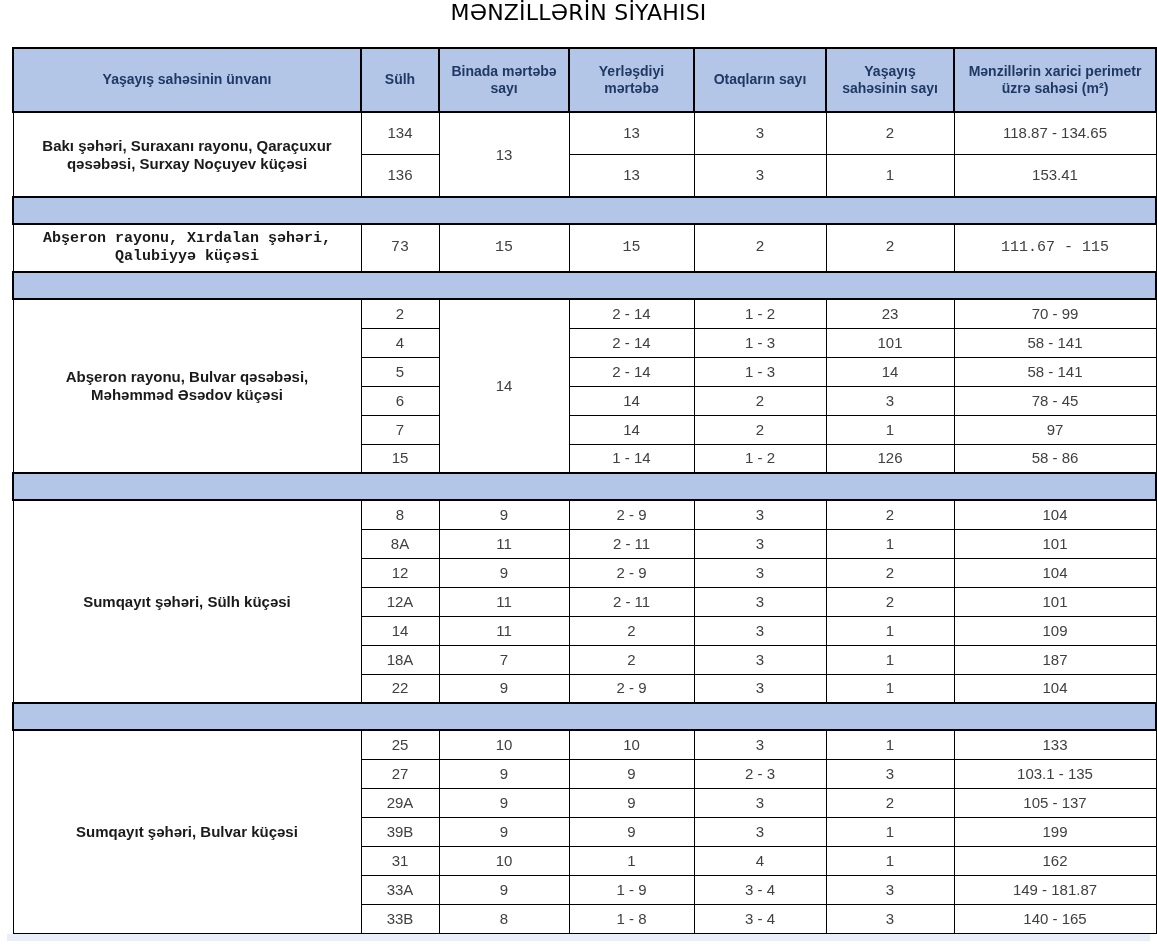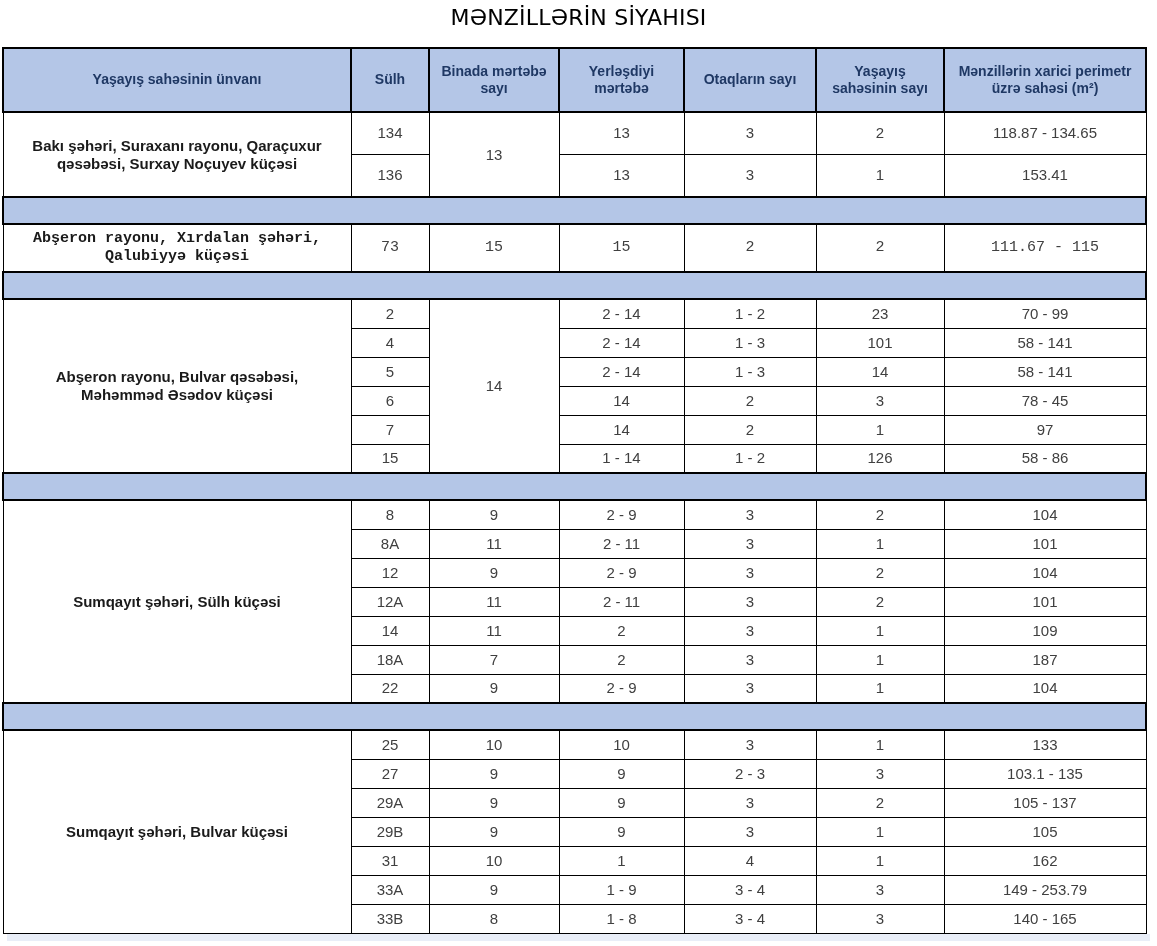--- a/index.html
+++ b/index.html
@@ -6,31 +6,30 @@
   html, body {
     margin: 0; padding: 0;
     width: 1157px; height: 946px;
     background: #ffffff;
     font-family: "Liberation Sans", sans-serif;
     overflow: hidden;
   }
   .title {
     height: 47px;
     text-align: center;
-    padding-top: 5px;
     font-size: 22px;
     color: #000000;
     font-family: "DejaVu Sans", "Liberation Sans", sans-serif;
     letter-spacing: 0.2px;
   }
   table.apartments {
     border-collapse: collapse;
     table-layout: fixed;
     width: 1143px;
-    margin: 0 2px;
+    margin: 0 12px;
   }
   th, td {
     border: 1px solid #000000;
     text-align: center;
     vertical-align: middle;
     overflow: hidden;
   }
   thead th {
     background: #b4c6e7;
     color: #1f3864;
@@ -257,42 +256,42 @@
     </tr>
     <tr class="r29">
       <td>29A</td>
       <td>9</td>
       <td>9</td>
       <td>3</td>
       <td>2</td>
       <td>105 - 137</td>
     </tr>
     <tr class="r29">
-      <td>29B</td>
-      <td>9</td>
-      <td>9</td>
-      <td>3</td>
-      <td>1</td>
-      <td>105</td>
+      <td>39B</td>
+      <td>9</td>
+      <td>9</td>
+      <td>3</td>
+      <td>1</td>
+      <td>199</td>
     </tr>
     <tr class="r29">
       <td>31</td>
       <td>10</td>
       <td>1</td>
       <td>4</td>
       <td>1</td>
       <td>162</td>
     </tr>
     <tr class="r29">
       <td>33A</td>
       <td>9</td>
       <td>1 - 9</td>
       <td>3 - 4</td>
       <td>3</td>
-      <td>149 - 253.79</td>
+      <td>149 - 181.87</td>
     </tr>
     <tr class="r29">
       <td>33B</td>
       <td>8</td>
       <td>1 - 8</td>
       <td>3 - 4</td>
       <td>3</td>
       <td>140 - 165</td>
     </tr>
   </tbody>

